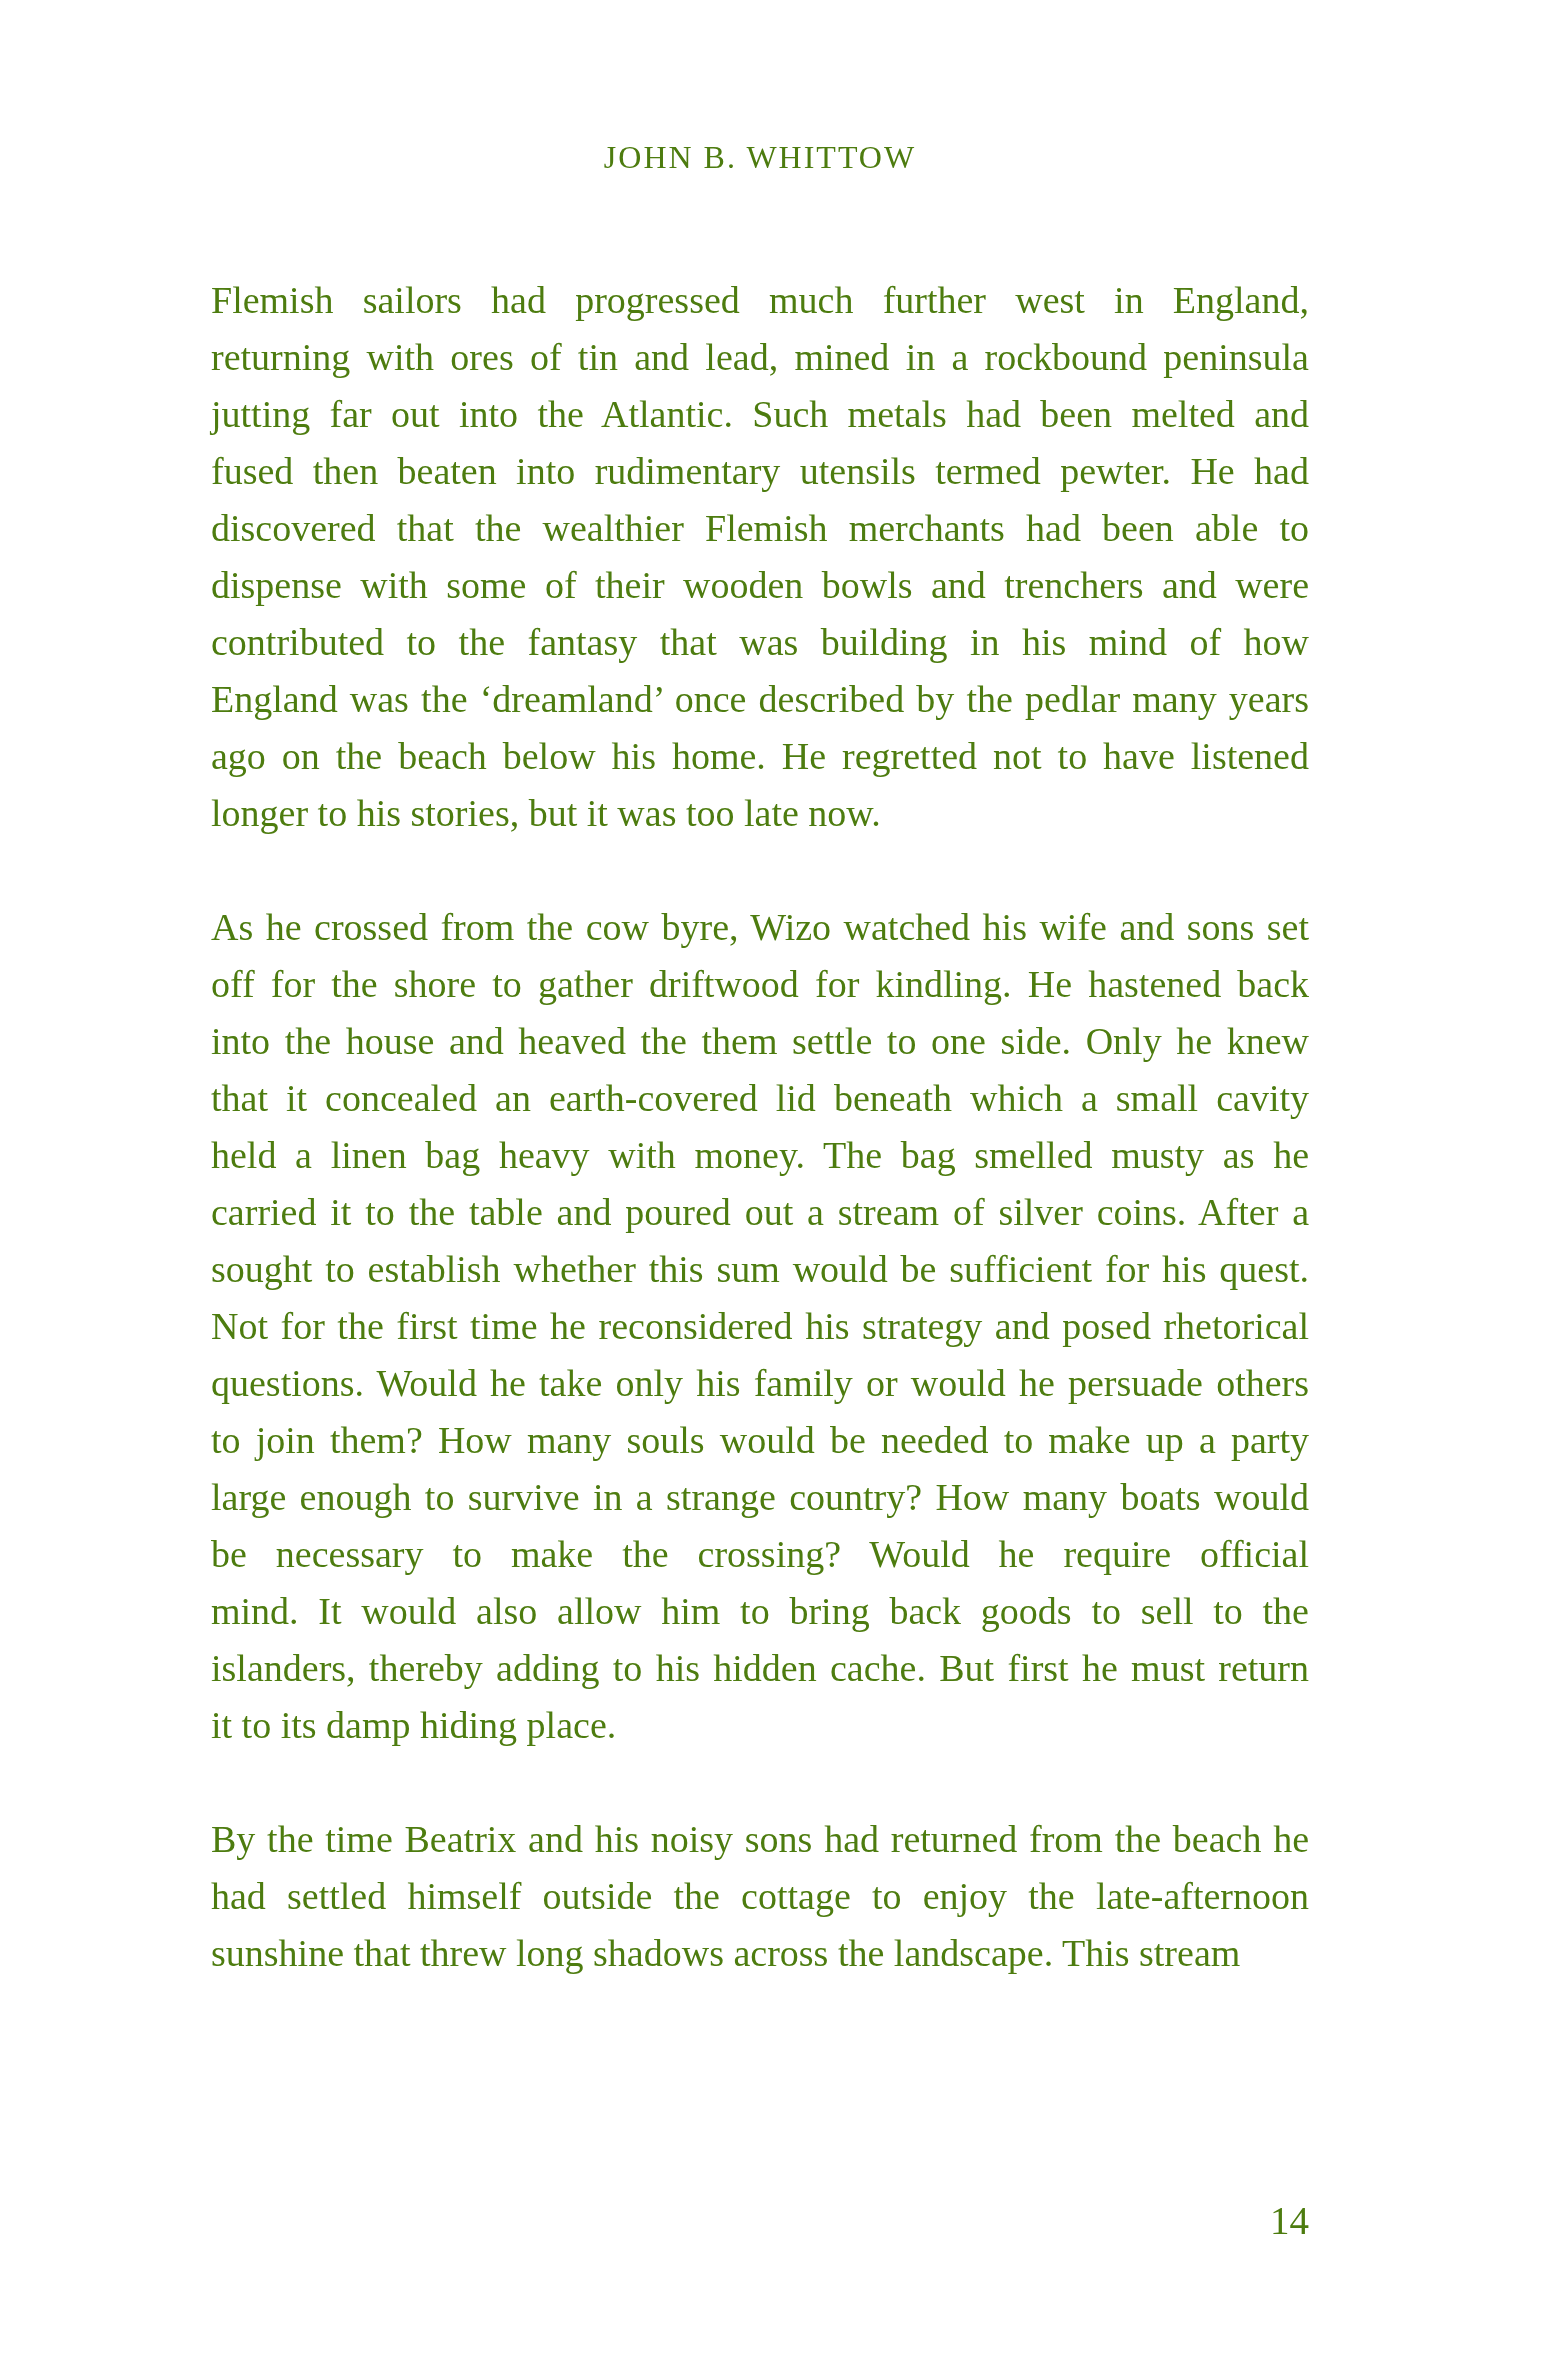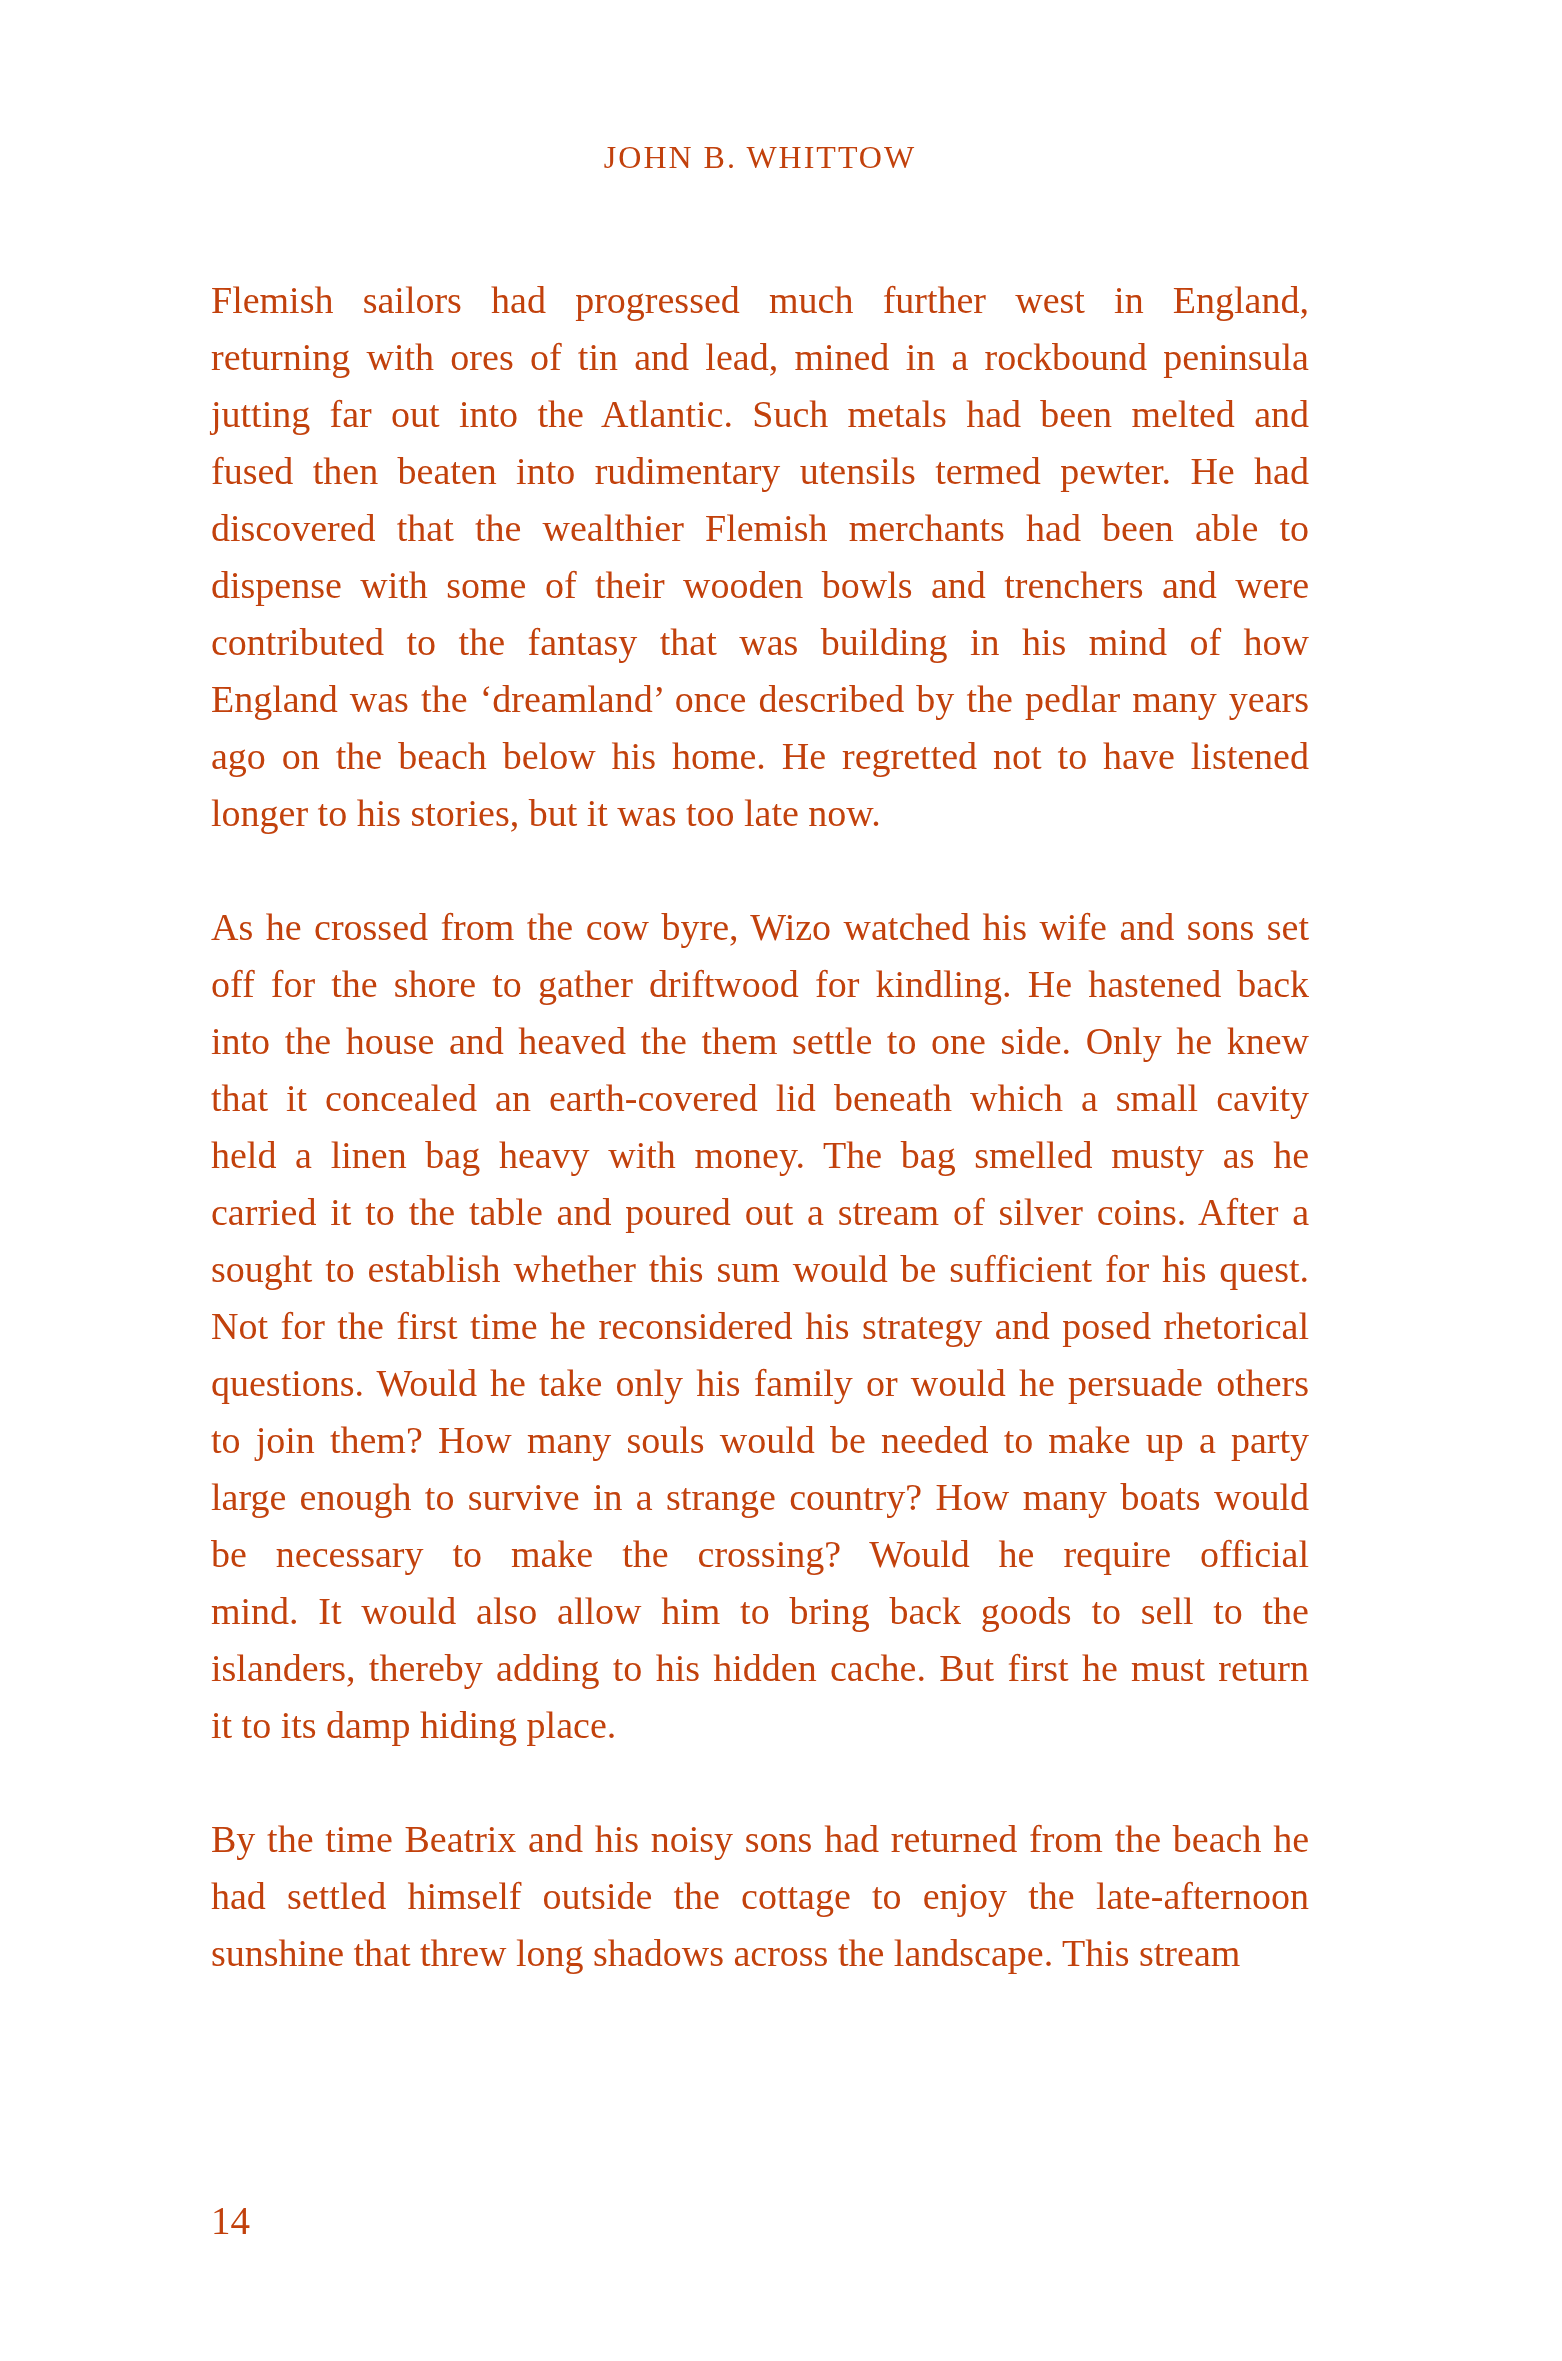--- a/index.html
+++ b/index.html
@@ -6,21 +6,21 @@
     margin: 0;
     padding: 0;
     background: #ffffff;
   }
   .page {
     position: relative;
     width: 1562px;
     height: 2361px;
     background: #ffffff;
     font-family: "Liberation Serif", "DejaVu Serif", serif;
-    color: #c2410c;
+    color: #4d7c0f;
     overflow: hidden;
   }
   .running-header {
     position: absolute;
     top: 141px;
     left: 211px;
     width: 1098px;
     text-align: center;
     font-size: 32px;
     line-height: 1;
@@ -48,21 +48,21 @@
     font-family: Liberation Serif, serif;
   }
   .line.last {
     text-align-last: left;
   }
   .page-number {
     position: absolute;
     top: 2201px;
     left: 211px;
     width: 1098px;
-    text-align: left;
+    text-align: right;
     font-size: 39px;
     line-height: 1;
   }
 </style>
 </head>
 <body>
 
 <div class="page">
 
   <div class="running-header">JOHN B. WHITTOW</div>

